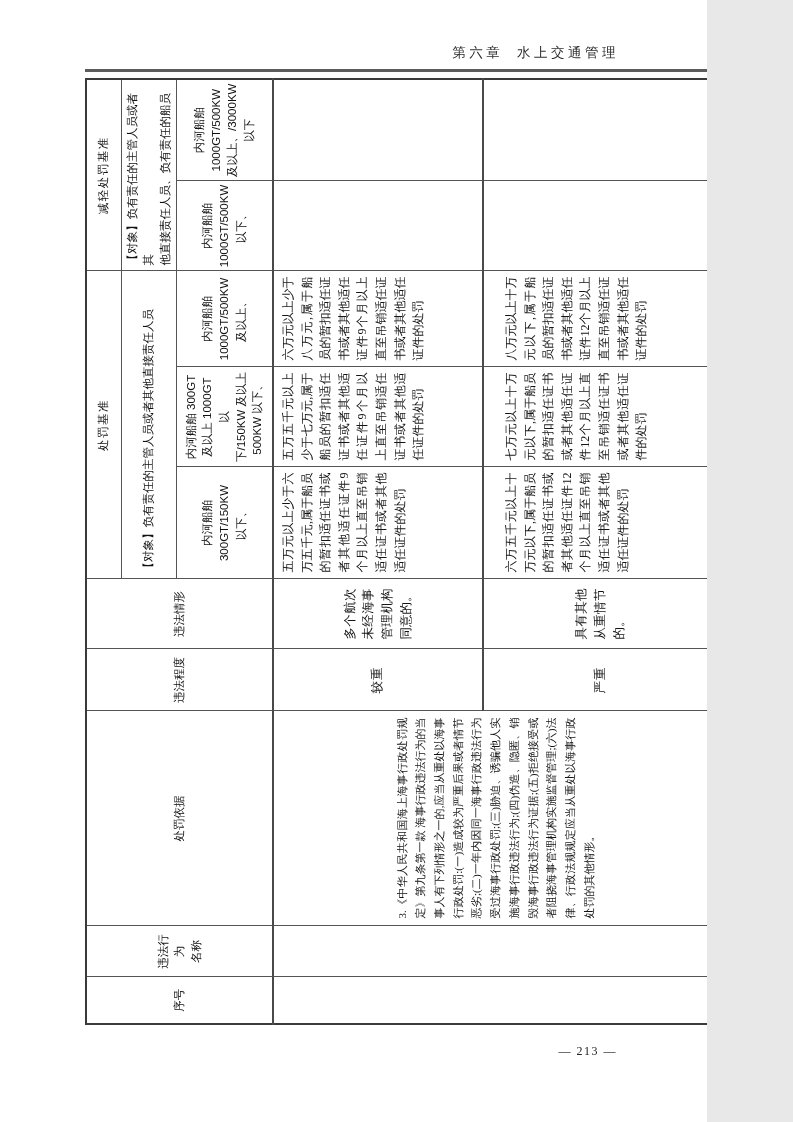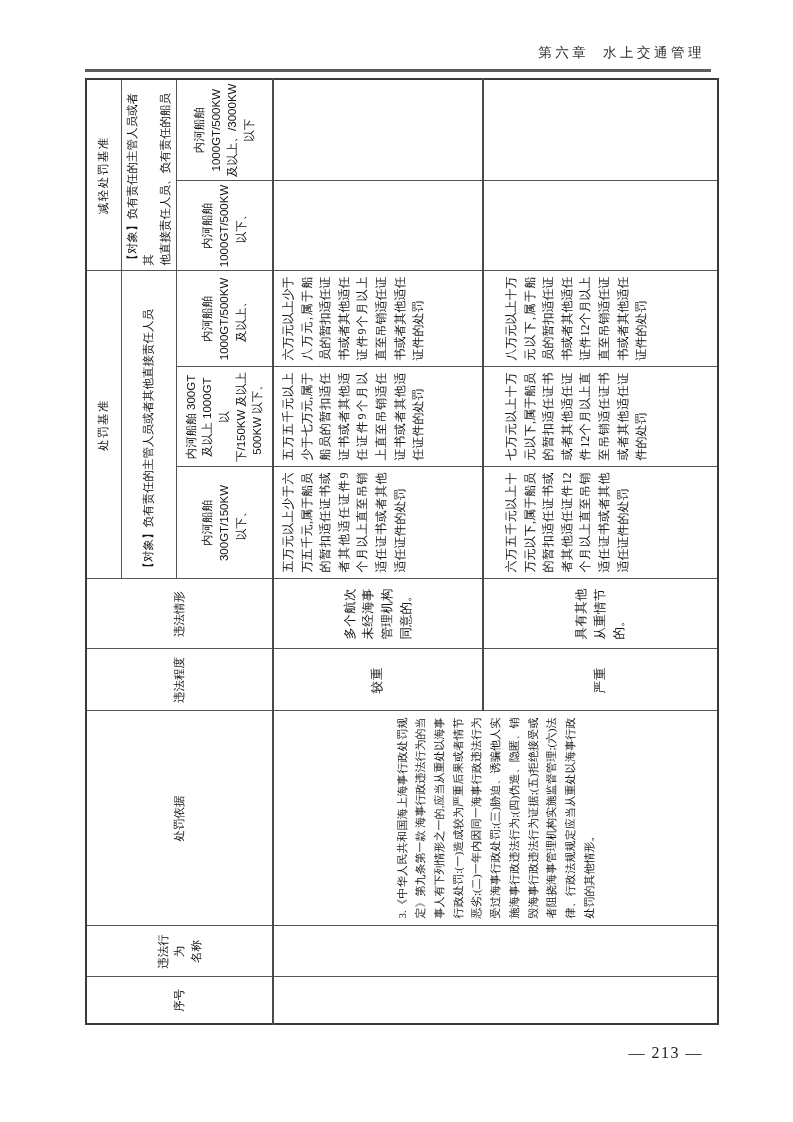--- a/index.html
+++ b/index.html
@@ -1,16 +1,16 @@
 <!DOCTYPE html>
 <html><head>
 <meta charset="utf-8">
 <style>
   html,body{margin:0;padding:0;background:#e8e8e8;}
-  .sheet{position:relative;width:793px;height:1122px;background:#ffffff;overflow:hidden;
+  .sheet{position:relative;width:707px;height:1122px;background:#ffffff;overflow:hidden;
          font-family:"Liberation Serif",serif;color:#1a1a1a;}
   .chapter{position:absolute;top:44px;right:88px;font-size:13.5px;letter-spacing:3.5px;
            color:#2e2e2e;white-space:pre;}
   .rule{position:absolute;left:85px;top:69px;width:626px;height:3px;background:#5c5c5c;}
   .table-area{position:absolute;left:85px;top:80px;width:625px;height:945px;}
   .landscape{width:945px;height:625px;transform-origin:0 0;
              transform:rotate(-90deg) translateX(-945px);}
   table.law{border-collapse:collapse;table-layout:fixed;width:945px;height:625px;
             border:2.5px solid #3a3a3a;}
   td{border:1.6px solid #555;padding:2px 3px;text-align:center;vertical-align:middle;
@@ -22,21 +22,21 @@
   .basis{text-align:justify;vertical-align:middle;padding:4px 6px 4px 7px;
          font-size:11px;line-height:1.7;}
   .degree{font-size:12.5px;letter-spacing:1px;}
   .circ{text-align:justify;vertical-align:middle;padding:4px 9px;font-size:12.5px;
         line-height:1.5;}
   .amount{vertical-align:top;text-align:justify;padding:5px 5px 4px 6px;font-size:12px;
           line-height:1.55;}
   tr.r1 > td{border-top:2.2px solid #4a4a4a;}
   tr.r2 > td{border-top:2.2px solid #4a4a4a;}
   tr.r2 .amount{padding-top:18px;}
-  .folio{position:absolute;top:1044px;right:90px;font-size:16px;letter-spacing:1.5px;
+  .folio{position:absolute;top:1044px;right:90px;font-size:12px;letter-spacing:1.5px;
          color:#222;text-align:right;}
 </style>
 </head>
 <body>
 
 <div class="sheet">
 
   <div class="chapter">第六章  水上交通管理</div>
   <div class="rule"></div>
 

